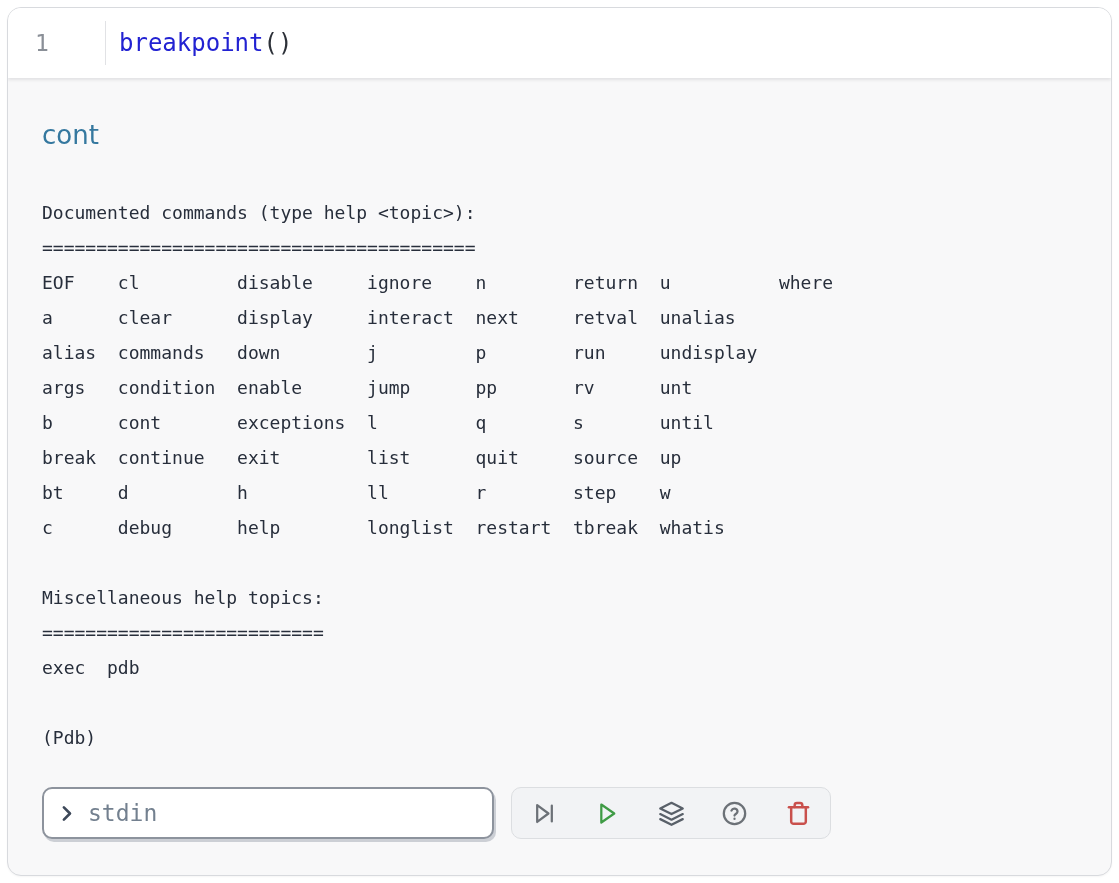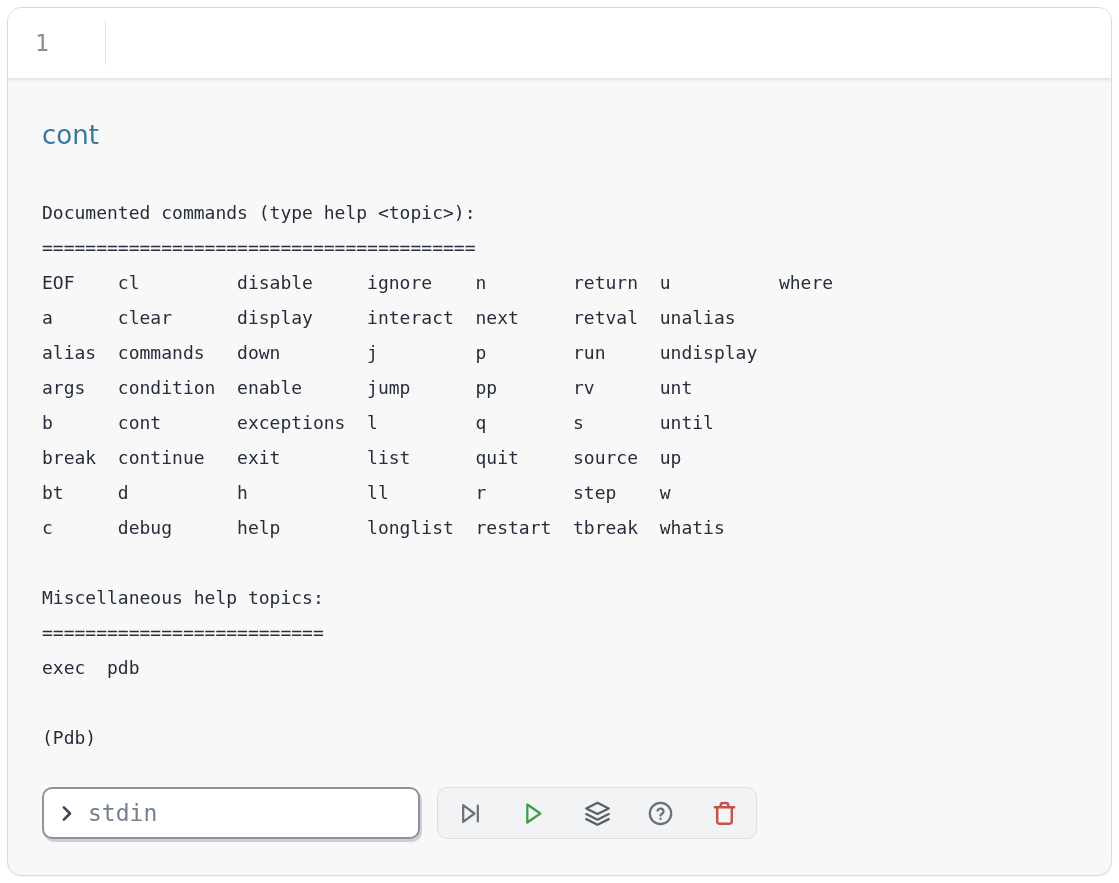--- a/index.html
+++ b/index.html
@@ -70,21 +70,21 @@
     white-space: pre;
     overflow: hidden;
   }
 
   
   .controls {
     display: flex;
     align-items: center;
   }
   .stdin-box {
-    width: 378px;
+    width: 452px;
     height: 52px;
     background: #ffffff;
     border: 2px solid #8d939d;
     border-radius: 10px;
     box-shadow: 2px 3px 0 rgba(151,157,168,0.45);
     display: flex;
     align-items: center;
     padding: 0 12px;
     margin-right: 17px;
   }
@@ -129,20 +129,24 @@
 </head>
 <body>
 
 <div class="card">
 
   <div class="editor">
     <div class="gutter">
       <span>1</span>
     </div>
     <div class="gutter-divider"></div>
+    <div class="code-line">
+        <span class="tok-fn">breakpoint</span>
+        <span class="tok-punc">()</span>
+      </div>
   </div>
 
   <div class="console">
     <div class="echo">cont</div>
 
     <pre class="output">Documented commands (type help &lt;topic&gt;):
 ========================================
 EOF    cl         disable     ignore    n        return  u          where
 a      clear      display     interact  next     retval  unalias
 alias  commands   down        j         p        run     undisplay

